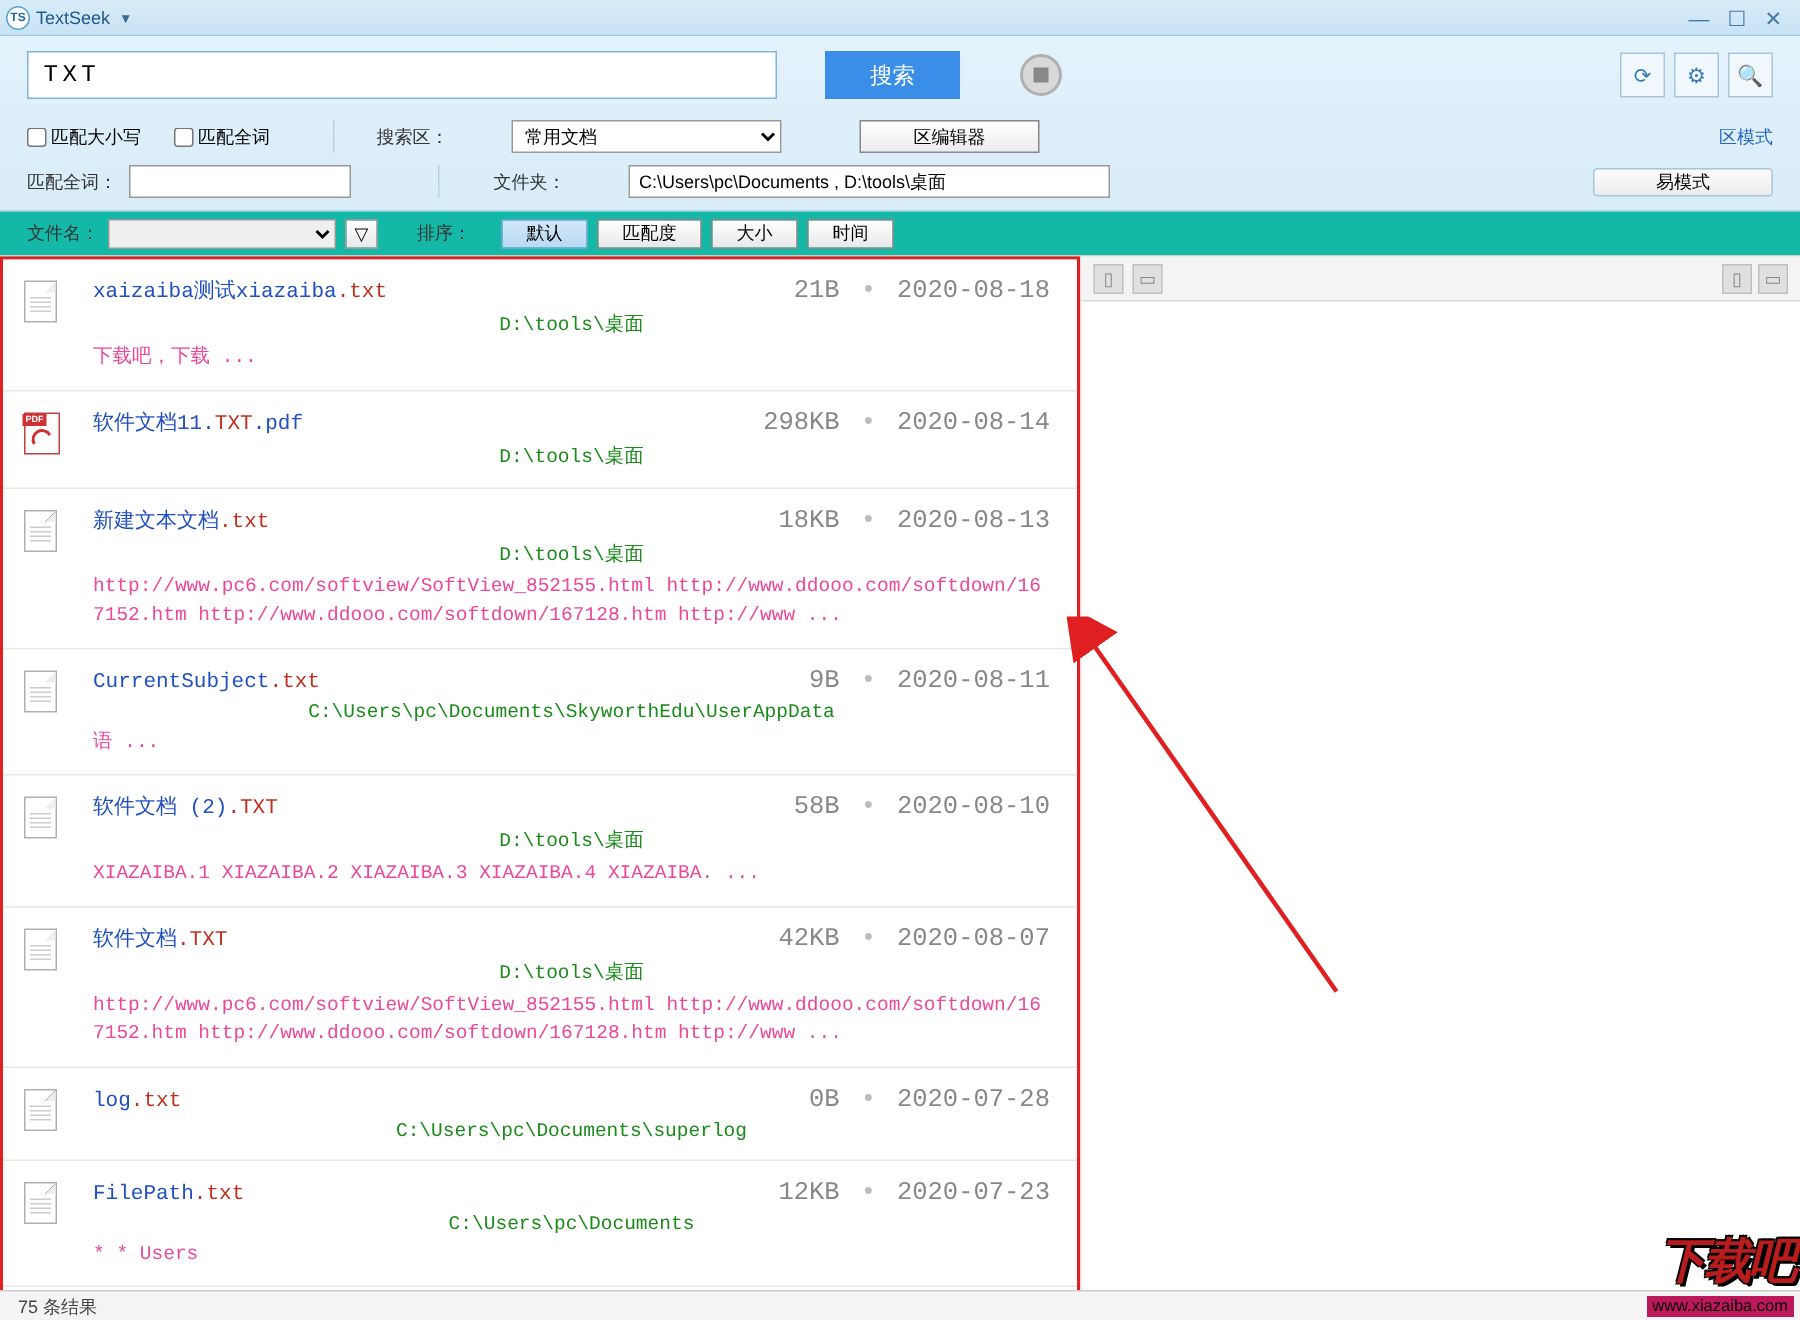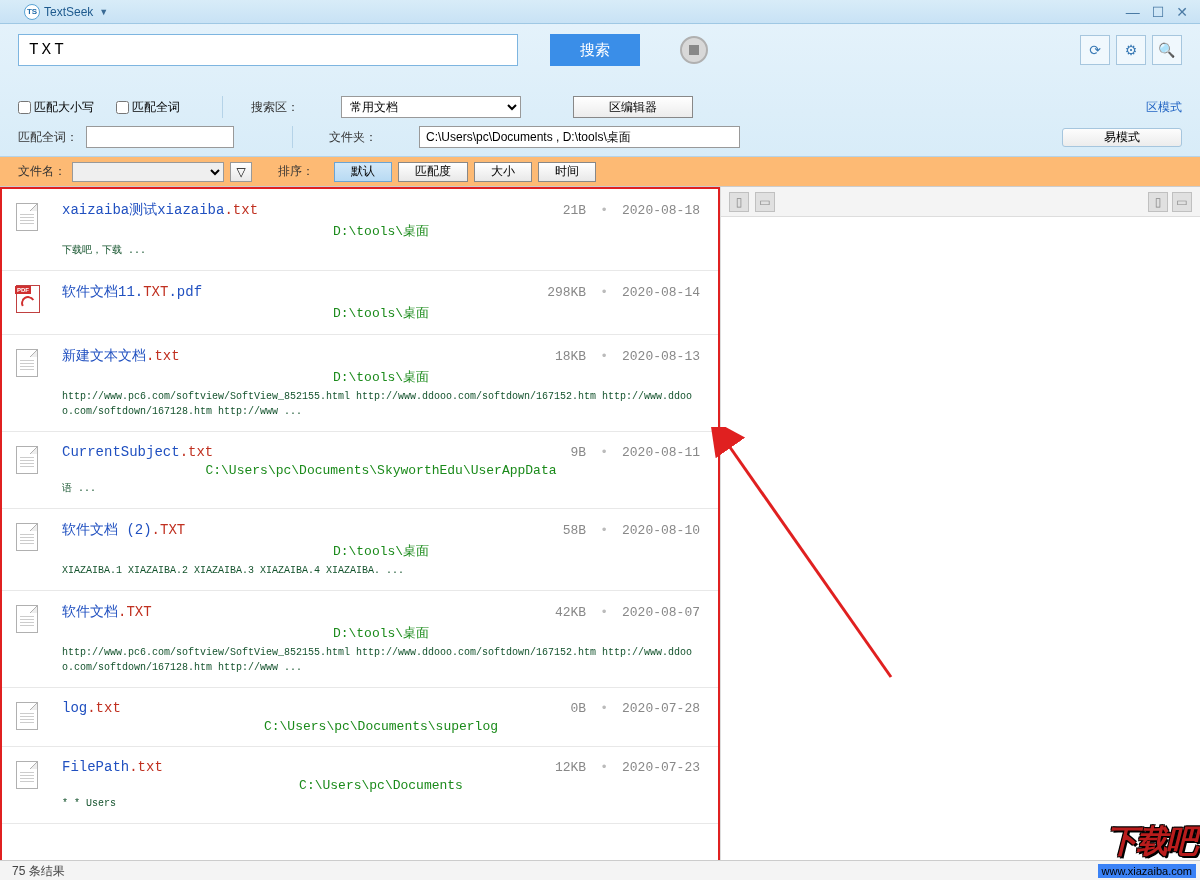--- a/index.html
+++ b/index.html
@@ -1,42 +1,42 @@
 <!DOCTYPE html>
 <html><head>
 <meta charset="utf-8">
 <style>
 * { margin: 0; padding: 0; box-sizing: border-box; }
 body { font-family: "Microsoft YaHei", "SimSun", Arial, sans-serif; font-size: 12px; background: #fff; overflow: hidden; width: 1200px; height: 880px; position: relative; }
 .titlebar { height: 24px; background: linear-gradient(#d8ecf8, #c8e2f5); display: flex; align-items: center; padding: 0 4px; border-bottom: 1px solid #9fc8e4; }
-.titlebar .logo { width: 16px; height: 16px; border-radius: 50%; background: #fff; border: 1px solid #5aa3d4; display: flex; align-items: center; justify-content: center; font-size: 8px; color: #1e6aa8; font-weight: bold; margin-right: 4px; margin-left: 20px; }
+.titlebar .logo { width: 16px; height: 16px; border-radius: 50%; background: #fff; border: 1px solid #5aa3d4; display: flex; align-items: center; justify-content: center; font-size: 8px; color: #1e6aa8; font-weight: bold; margin-right: 4px; }
 .titlebar .title { color: #1e5a8e; font-size: 12px; }
 .titlebar .drop { color: #3a6a94; margin-left: 6px; font-size: 9px; }
 .titlebar .winbtns { margin-left: auto; display: flex; gap: 12px; color: #4a7aa4; font-size: 14px; padding-right: 8px; }
 .titlebar .winbtns span { cursor: pointer; }
 .toolbar { background: linear-gradient(#e4f2fb, #d8ecf8); padding: 10px 18px 8px 18px; border-bottom: 1px solid #b5d3e8; }
 .searchrow { display: flex; align-items: center; gap: 0; }
 .searchbox { width: 500px; height: 32px; border: 1px solid #7db5e0; background: #fff; padding: 0 10px; font-family: "Courier New", monospace; font-size: 16px; letter-spacing: 3px; }
 .searchbtn { width: 90px; height: 32px; background: #3a8ee8; color: #fff; border: none; font-size: 15px; cursor: pointer; margin-left: 32px; }
 .stopbtn { margin-left: 40px; width: 28px; height: 28px; border-radius: 50%; background: #d8d8d8; border: 2px solid #b0b0b0; display: flex; align-items: center; justify-content: center; }
 .stopbtn .sq { width: 10px; height: 10px; background: #888; }
 .iconbtns { margin-left: auto; display: flex; gap: 6px; }
 .iconbtn { width: 30px; height: 30px; border: 1px solid #a6c6de; background: #f0f8fd; display: flex; align-items: center; justify-content: center; color: #3a7ab5; cursor: pointer; font-size: 14px; }
-.optrow { display: flex; align-items: center; margin-top: 30px; gap: 8px; }
+.optrow { display: flex; align-items: center; margin-top: 14px; gap: 8px; }
 .chk { display: flex; align-items: center; gap: 3px; margin-right: 14px; }
 .chk input { width: 13px; height: 13px; }
 .vsep { width: 1px; height: 22px; background: #b5d3e8; margin: 0 20px; }
 .lbl { color: #333; }
 .combo { height: 22px; border: 1px solid #999; background: #fff; padding: 0 4px; font-size: 12px; }
 .btn2 { height: 22px; padding: 0 18px; border: 1px solid #888; background: linear-gradient(#fff,#ececec); cursor: pointer; font-size: 12px; }
 .wideinput { height: 22px; border: 1px solid #999; background: #fff; padding: 0 6px; font-size: 12px; flex: 1; max-width: 610px; }
 .linkbtn { color: #2466c4; cursor: pointer; font-size: 12px; }
 .modebtn { width: 120px; height: 19px; border: 1px solid #a6c6de; background: linear-gradient(#fdfdfd,#ececec); border-radius: 3px; cursor: pointer; font-size: 12px; }
 .row2 { display: flex; align-items: center; margin-top: 8px; gap: 8px; }
-.sortbar { height: 30px; border-bottom: 1px solid #ccc; display: flex; align-items: center; padding: 0 18px; gap: 6px; background: #fdba74; }
+.sortbar { height: 30px; border-bottom: 1px solid #ccc; display: flex; align-items: center; padding: 0 18px; gap: 6px; background: #14b8a6; }
 .sortbar .combo2 { width: 152px; height: 20px; border: 1px solid #999; }
 .filterbtn { width: 22px; height: 20px; border: 1px solid #999; background: linear-gradient(#fff,#e8e8e8); display: flex; align-items: center; justify-content: center; cursor: pointer; }
 .sortbtn { height: 20px; padding: 0 16px; border: 1px solid #888; background: linear-gradient(#fff,#e8e8e8); cursor: pointer; font-size: 12px; }
 .sortbtn.active { background: linear-gradient(#d2e8f8,#b8daf3); border-color: #6aa4d4; }
 .main { display: flex; height: 795px; }
 .leftpane { width: 720px; border: 2px solid #e02020; position: relative; overflow: hidden; }
 .results { height: 100%; overflow-y: auto; background: #fff; }
 .results::-webkit-scrollbar { width: 16px; }
 .results::-webkit-scrollbar-track { background: #f0f0f0; }
 .results::-webkit-scrollbar-thumb { background: #c0c0c0; border: 1px solid #a0a0a0; }
@@ -46,33 +46,33 @@
 .fileicon::before { content: ''; position: absolute; top: 0; right: 0; width: 7px; height: 7px; background: linear-gradient(135deg, transparent 48%, #b0b0b0 50%, #eee 52%); }
 .fileicon .lines { position: absolute; top: 10px; left: 3px; right: 3px; }
 .fileicon .lines div { height: 1px; background: #ccc; margin-bottom: 2px; }
 .pdficon { width: 24px; height: 28px; background: #fff; border: 1px solid #c04040; position: relative; }
 .pdficon .tag { position: absolute; top: 0; left: -2px; background: #d03030; color: #fff; font-size: 6px; padding: 1px 2px; font-weight: bold; }
 .pdficon .arc { position: absolute; bottom: 2px; left: 4px; width: 14px; height: 14px; border: 2px solid #d03030; border-radius: 50%; border-right-color: transparent; border-bottom-color: transparent; transform: rotate(15deg); }
 .item .body { flex: 1; }
 .item .titlerow { display: flex; align-items: baseline; }
 .item .fname { color: #2050c0; font-family: "SimSun", "Courier New", monospace; font-size: 14px; }
 .item .fname .ext { color: #c03020; }
-.item .meta { margin-left: auto; color: #888; font-family: "Courier New", monospace; font-size: 13px; display: flex; align-items: flex-end; gap: 14px; }
+.item .meta { margin-left: auto; color: #888; font-family: "Courier New", monospace; font-size: 17px; display: flex; align-items: flex-end; gap: 14px; }
 .item .meta .dot { color: #bbb; }
 .item .path { color: #1a8a1a; font-family: "SimSun", "Courier New", monospace; font-size: 13px; margin-top: 3px; text-align: center; }
-.item .snippet { color: #14532d; font-family: "SimSun", "Courier New", monospace; font-size: 10px; margin-top: 3px; line-height: 1.5; word-break: break-all; }
+.item .snippet { color: #ec4899; font-family: "SimSun", "Courier New", monospace; font-size: 13px; margin-top: 3px; line-height: 1.5; word-break: break-all; }
 .rightpane { flex: 1; background: #fff; position: relative; border-left: 1px solid #ddd; }
 .righttabs { height: 30px; background: #f4f4f4; border-bottom: 1px solid #ddd; display: flex; align-items: center; padding: 0 8px; gap: 6px; }
 .tabicon { width: 20px; height: 20px; background: #e0e0e0; border: 1px solid #c0c0c0; display: flex; align-items: center; justify-content: center; color: #888; cursor: pointer; }
 .righttabs .rightfill { margin-left: auto; display: flex; gap: 4px; }
 .arrow { position: absolute; top: 240px; left: -10px; pointer-events: none; }
 .statusbar { position: absolute; bottom: 0; left: 0; right: 0; height: 20px; background: #f4f4f4; border-top: 1px solid #ccc; padding: 2px 12px; font-size: 12px; color: #444; }
 .watermark { position: absolute; bottom: 2px; right: 4px; text-align: right; pointer-events: none; }
 .watermark .big { color: #b91c1c; font-size: 32px; font-weight: bold; font-style: italic; text-shadow: 2px 2px 0 #000, -1px -1px 0 #000, 1px -1px 0 #000, -1px 1px 0 #000; font-family: "SimHei", sans-serif; letter-spacing: -2px; }
-.watermark .url { color: #000; background: #3b82f6; font-size: 11px; padding: 1px 4px; display: inline-block; margin-top: -4px; }
+.watermark .url { color: #000; background: #be185d; font-size: 11px; padding: 1px 4px; display: inline-block; margin-top: -4px; }
 </style>
 </head>
 <body>
 
 <div class="titlebar">
   <div class="logo">TS</div>
   <span class="title">TextSeek</span>
   <span class="drop">▼</span>
   <div class="winbtns">
     <span>—</span>

